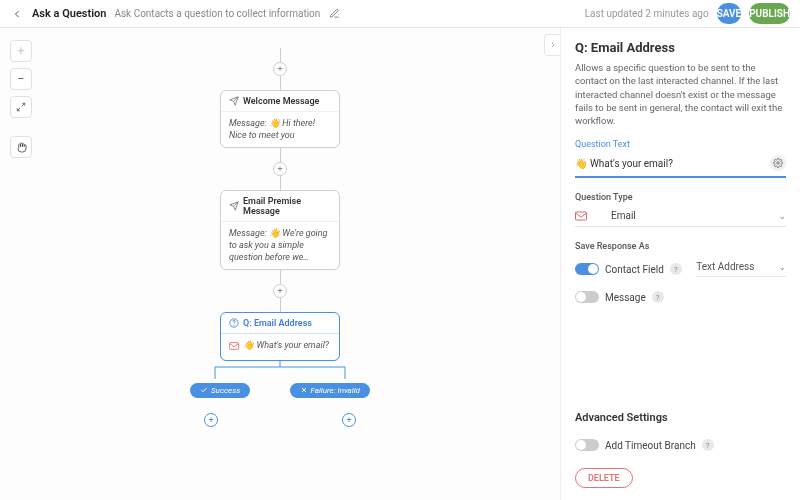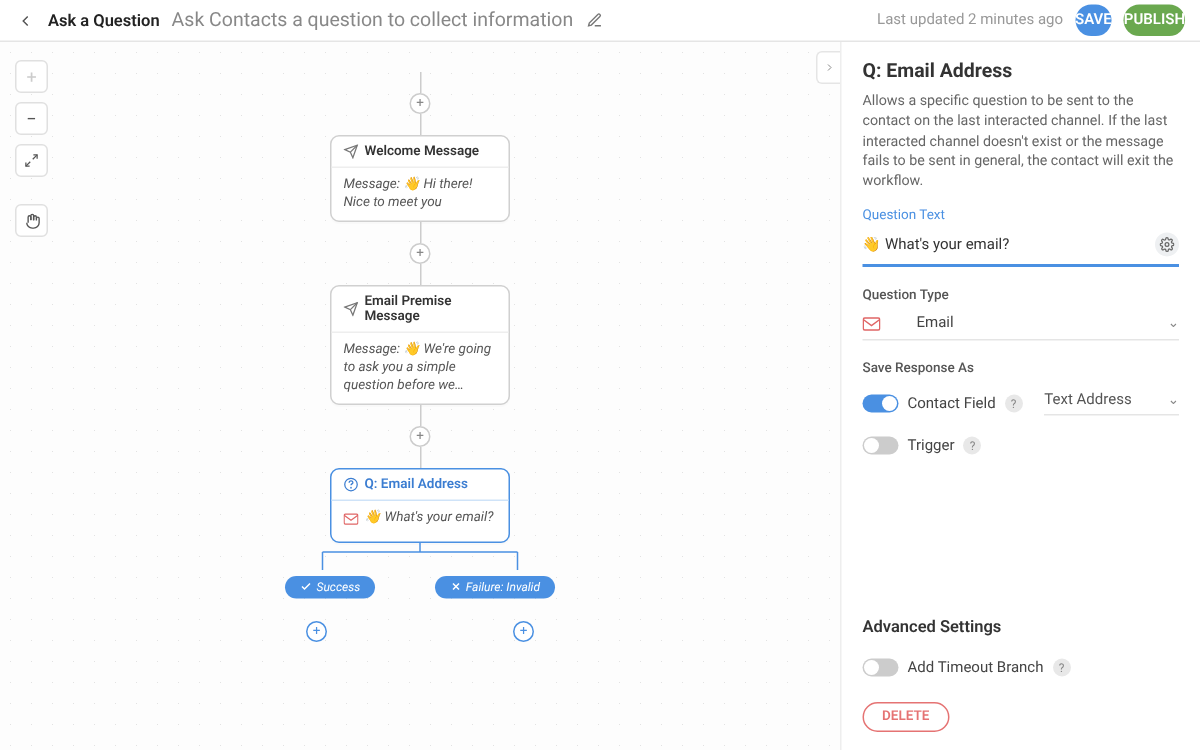--- a/index.html
+++ b/index.html
@@ -3,21 +3,21 @@
 <meta charset="utf-8">
 <style>
   * { box-sizing: border-box; margin: 0; padding: 0; font-family: -apple-system, BlinkMacSystemFont, "Segoe UI", Roboto, sans-serif; }
   body { width: 800px; height: 500px; overflow: hidden; background: #fff; }
   .root { display: flex; flex-direction: column; width: 100%; height: 100%; }
 
   
   .header { display: flex; align-items: center; height: 28px; padding: 0 10px; border-bottom: 1px solid #e5e5e5; font-size: 11px; gap: 8px; }
   .header .back-arrow { width: 14px; height: 14px; cursor: pointer; display:flex; align-items:center; justify-content:center; }
   .header .title { font-weight: 600; font-size: 11px; color: #222; }
-  .header .subtitle { color: #888; font-size: 13px; }
+  .header .subtitle { color: #888; font-size: 10px; }
   .header .pencil { width:12px; height:12px; cursor:pointer; display:flex; align-items:center; justify-content:center; color:#666; }
   .header-spacer { flex: 1; }
   .header .updated { color: #999; font-size: 10px; }
   .btn { border: none; border-radius: 12px; padding: 5px 0; font-size: 10px; font-weight: 600; cursor: pointer; color: #fff; }
   .btn-save { background: #4a90e2; }
   .btn-publish { background: #6aa84f; }
 
   
   .main { flex: 1; display: flex; position: relative; overflow: hidden; }
 
@@ -242,21 +242,21 @@
         <div class="contact-select">
           <span>Text Address</span>
           <span class="chev">⌄</span>
         </div>
       </div>
 
       <div class="toggle-row">
         <div class="toggle">
             <div class="knob"></div>
           </div>
-        <span>Trigger</span>
+        <span>Message</span>
         <span class="help-icon">?</span>
       </div>
 
       <div class="panel-spacer"></div>
 
       <div class="adv-head">Advanced Settings</div>
       <div class="toggle-row">
         <div class="toggle">
             <div class="knob"></div>
           </div>

